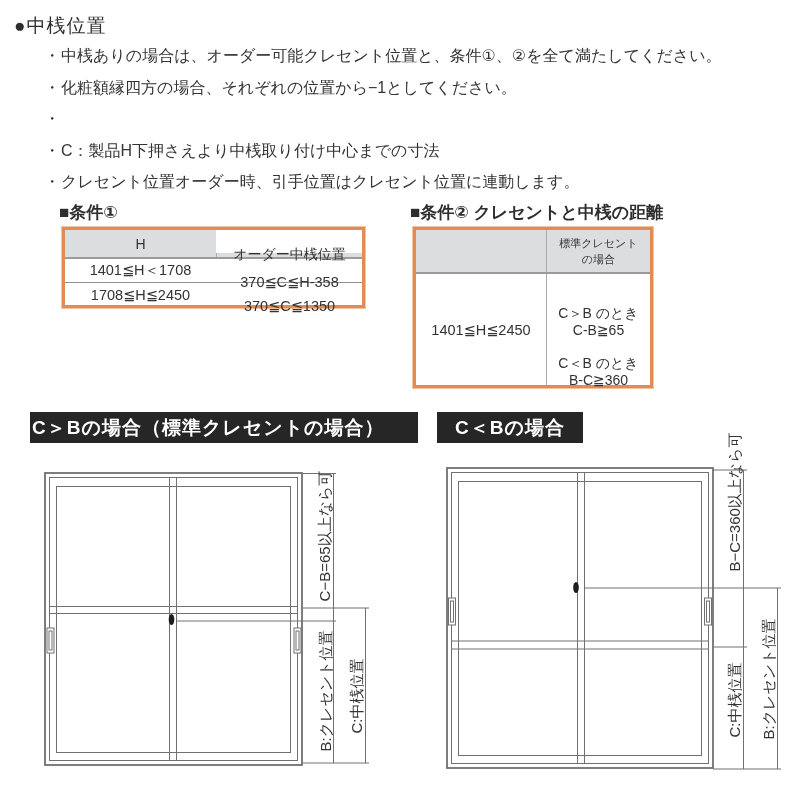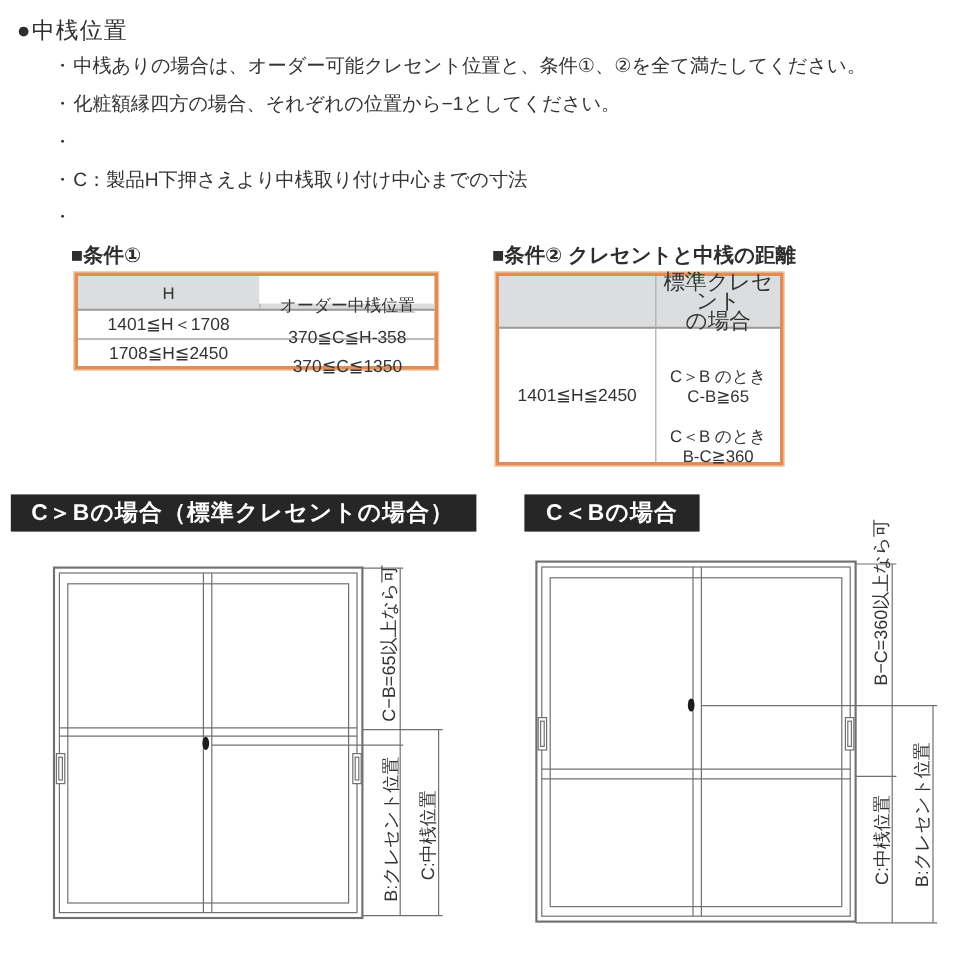--- a/index.html
+++ b/index.html
@@ -32,28 +32,28 @@
   .thead .tcell{background:#DBDDDE;font-size:14px;}
   .t1 .thead{height:27px;border-bottom:2px solid #9B9B9B;}
   .t1 .tbodyrow{height:23px;border-bottom:1px solid #909090;}
   .t1 .tbodyrow:last-child{border-bottom:none;height:23px;}
   .t1 .c1{width:151px;}
   .t1 .c2{width:146px;flex:1;margin-top:23px;}
   .t2 .thead{height:42px;border-bottom:2px solid #9B9B9B;}
   .t2 .tbodyrow{height:111px;}
   .t2 .c1{width:130px;}
   .t2 .c2{width:100px;flex:1;}
-  .t2 .thead .tcell{font-size:18px;line-height:16px;flex-direction:column;}
+  .t2 .thead .tcell{font-size:11px;line-height:16px;flex-direction:column;}
   .case-lines{display:flex;flex-direction:column;align-items:center;font-size:14px;line-height:17px;margin-top:34px;}
   .case-gap{height:16px;}
 
   
   .bar{top:412px;height:31px;background:#262626;color:#fff;font-size:19px;font-weight:bold;
        line-height:31px;letter-spacing:1px;box-sizing:border-box;}
-  .bar-left{left:9px;width:388px;padding-left:17px;}
+  .bar-left{left:30px;width:388px;padding-left:2px;}
   .bar-right{left:437px;width:146px;text-align:center;}
 
   
   .diagrams{left:0;top:400px;width:800px;height:400px;}
   svg text{font-family:"Liberation Sans","DejaVu Sans",sans-serif;font-size:15px;fill:#333;}
 </style>
 </head>
 <body>
 
 <div class="abs page-heading">●中桟位置</div>
@@ -69,20 +69,21 @@
   </div>
   <div class="bullet-row">
     <span class="marker">・</span>
   </div>
   <div class="bullet-row">
     <span class="marker">・</span>
     <span>C：製品H下押さえより中桟取り付け中心までの寸法</span>
   </div>
   <div class="bullet-row">
     <span class="marker">・</span>
+    <span>クレセント位置オーダー時、引手位置はクレセント位置に連動します。</span>
   </div>
 </div>
 
 <div class="abs cond-title cond1-title">■条件①</div>
 <div class="abs cond-title cond2-title">■条件② クレセントと中桟の距離</div>
 
 <div class="abs otable t1">
   <div class="trow thead">
     <div class="tcell c1">H</div>
     <div class="tcell c2">オーダー中桟位置</div>

